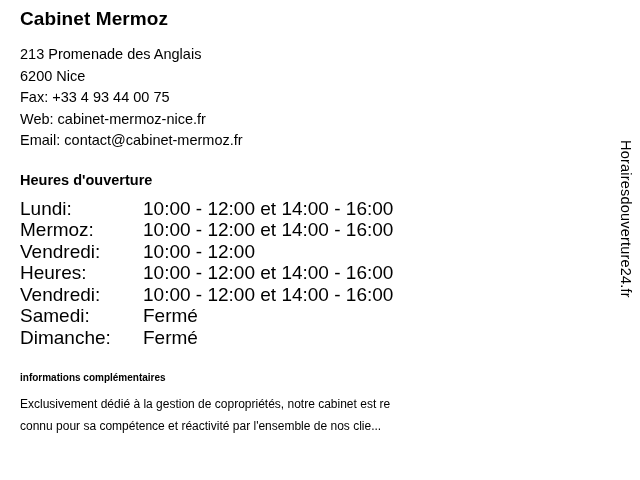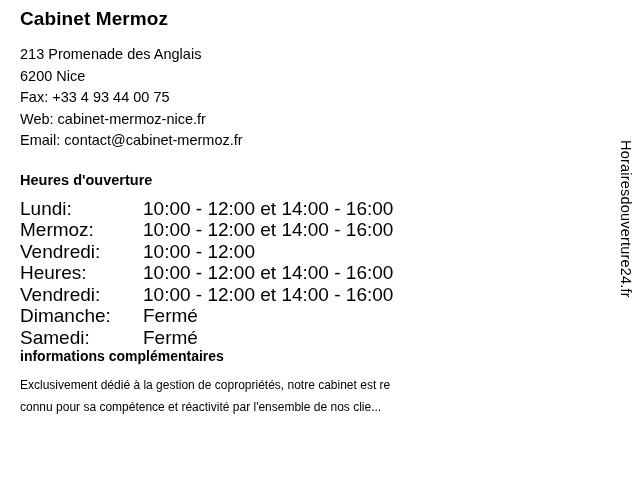--- a/index.html
+++ b/index.html
@@ -54,22 +54,23 @@
     padding: 0;
     line-height: 21.5px;
     vertical-align: top;
     white-space: nowrap;
   }
   td.day {
     width: 123px;
     padding-right: 0;
   }
   .extra-title {
-    font-size: 14px;
+    font-size: 10px;
     font-weight: bold;
+    margin-top: 24px;
     margin-bottom: 10px;
   }
   .extra-text {
     font-size: 12px;
     line-height: 22px;
     width: 600px;
     white-space: nowrap;
     overflow: hidden;
   }
   .vertical-brand {
@@ -119,25 +120,25 @@
         </tr>
         <tr>
           <td class="day">Heures:</td>
           <td class="time">10:00 - 12:00 et 14:00 - 16:00</td>
         </tr>
         <tr>
           <td class="day">Vendredi:</td>
           <td class="time">10:00 - 12:00 et 14:00 - 16:00</td>
         </tr>
         <tr>
-          <td class="day">Dimanche:</td>
+          <td class="day">Samedi:</td>
           <td class="time">Fermé</td>
         </tr>
         <tr>
-          <td class="day">Samedi:</td>
+          <td class="day">Dimanche:</td>
           <td class="time">Fermé</td>
         </tr>
       </tbody>
     </table>
 
     <div class="extra-title">informations complémentaires</div>
 
     <div class="extra-text">Exclusivement dédié à la gestion de copropriétés, notre cabinet est re</div>
     <div class="extra-text">connu pour sa compétence et réactivité par l'ensemble de nos clie...</div>
 

